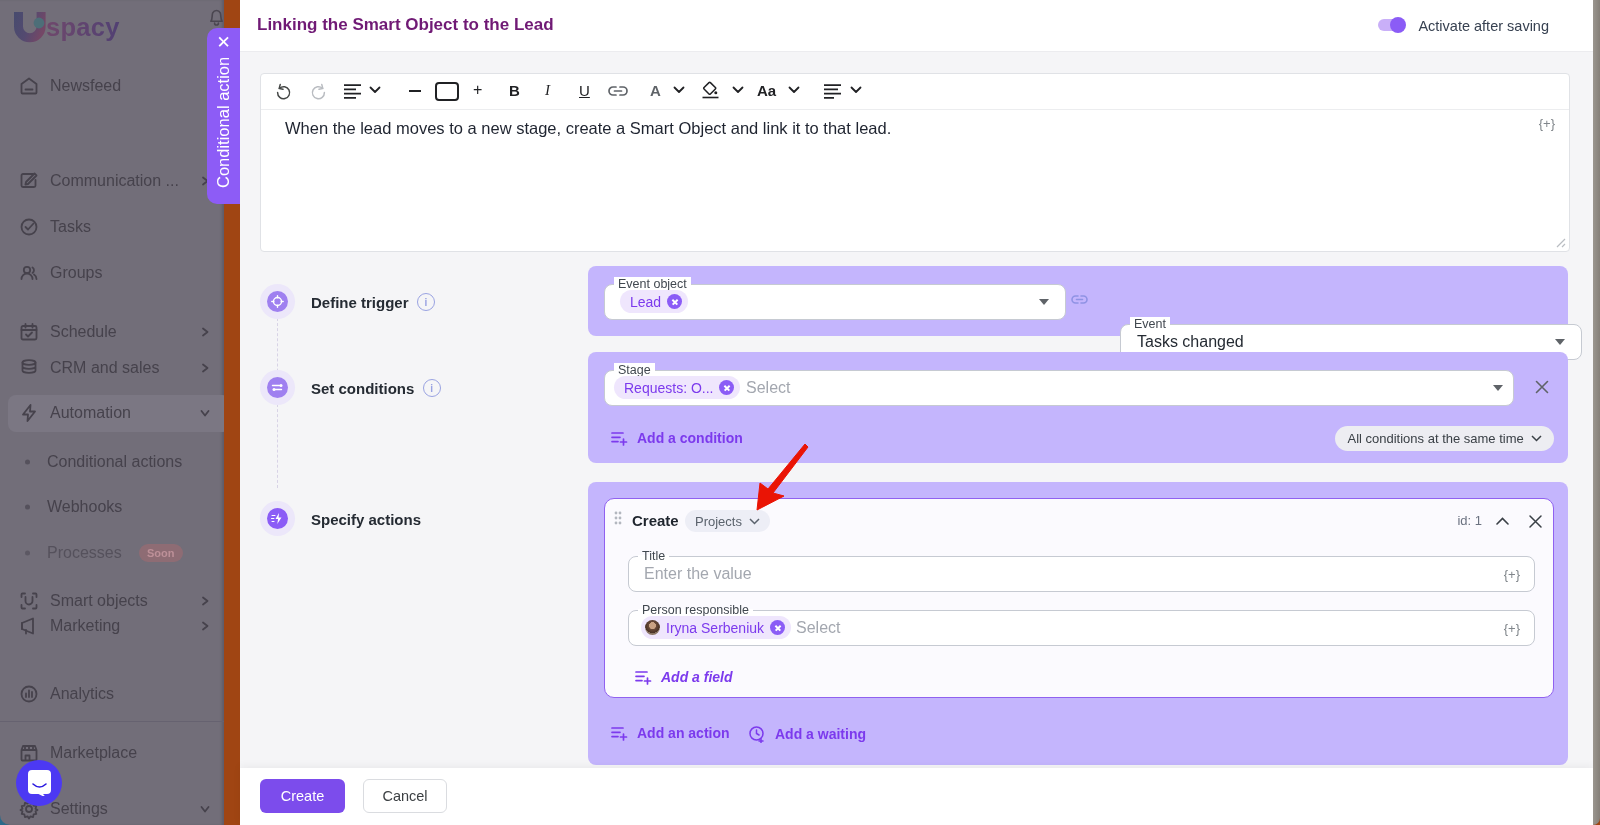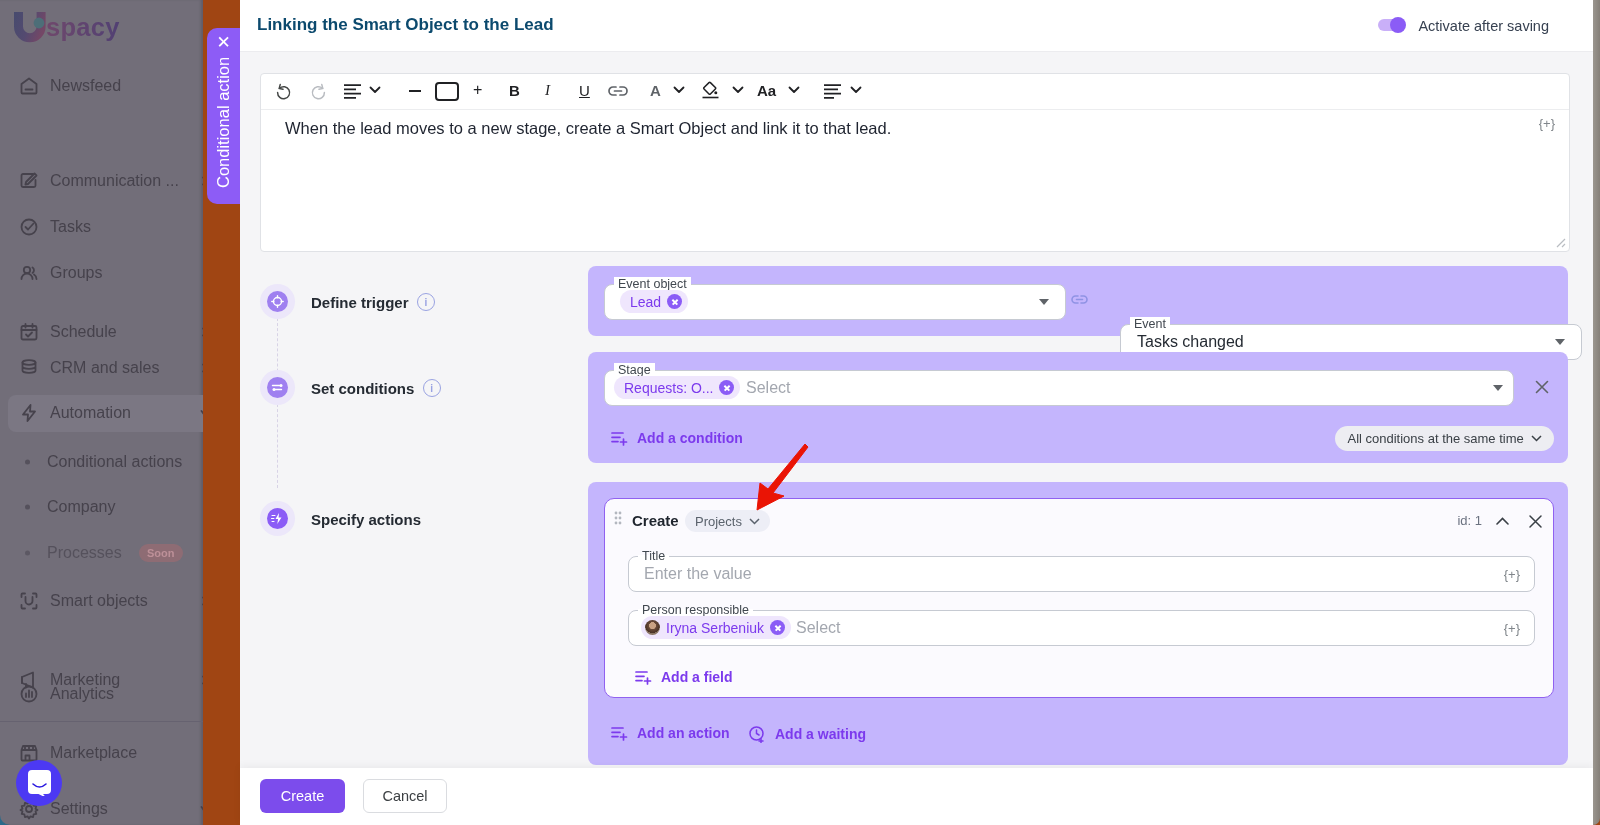--- a/index.html
+++ b/index.html
@@ -1,35 +1,35 @@
 <!DOCTYPE html>
 <html><head>
 <meta charset="utf-8">
 <style>
   html,body{margin:0;padding:0;}
   body{width:1600px;height:825px;overflow:hidden;font-family:"Liberation Sans",sans-serif;background:#a04513;}
   #root{position:relative;width:1600px;height:825px;overflow:hidden;}
   .abs{position:absolute;}
   
-  #sidebar{position:absolute;left:0;top:0;width:203px;height:825px;background:#726e79;border-bottom-left-radius:10px;overflow:hidden;box-shadow:inset -3px 0 3px -1px rgba(40,35,50,0.25);}
+  #sidebar{position:absolute;left:0;top:0;width:224px;height:825px;background:#726e79;border-bottom-left-radius:10px;overflow:hidden;box-shadow:inset -3px 0 3px -1px rgba(40,35,50,0.25);}
   .mi{position:absolute;left:0;width:240px;height:44px;}
   .mi .ic{position:absolute;left:18px;top:50%;transform:translateY(-50%);width:22px;height:22px;}
   .mi .tx{position:absolute;left:50px;top:50%;transform:translateY(-50%);font-size:16px;color:#46424c;white-space:nowrap;}
   .mi .ch{position:absolute;right:30px;top:50%;transform:translateY(-50%);width:10px;height:10px;}
   .sub .tx{left:47px;}
   .dot{position:absolute;left:25px;top:50%;transform:translateY(-50%);width:5px;height:5px;border-radius:50%;background:#55515c;}
   svg.sic{stroke:#46424c;fill:none;stroke-width:1.8;stroke-linecap:round;stroke-linejoin:round;}
   
   #ptab{position:absolute;left:207px;top:28px;width:33px;height:176px;background:#8d5cf6;border-radius:10px 0 0 10px;}
   #ptab .vx{position:absolute;left:0;right:0;top:4px;text-align:center;color:#fff;font-size:17px;}
   #ptab .vt{position:absolute;left:0;top:18px;width:33px;height:152px;display:flex;align-items:center;justify-content:center;writing-mode:vertical-rl;transform:rotate(180deg);color:#fff;font-size:16.5px;white-space:nowrap;}
   
   #drawer{position:absolute;left:240px;top:0;width:1353px;height:825px;background:#f5f5f7;}
   #dhead{position:absolute;left:0;top:0;width:100%;height:51px;background:#fff;border-bottom:1px solid #ececef;}
-  #dtitle{position:absolute;left:17px;top:15px;font-size:17px;font-weight:bold;color:#0c4a6e;}
+  #dtitle{position:absolute;left:17px;top:15px;font-size:17px;font-weight:bold;color:#701a75;}
   #dfoot{position:absolute;left:0;bottom:0;width:100%;height:57px;background:#fff;box-shadow:0 -2px 8px rgba(0,0,0,0.05);}
   .card{position:absolute;background:#c4b5fd;border-radius:8px;}
   .olsel{position:absolute;border:1px solid #c6cad2;border-radius:8px;background:#fff;}
   .ollab{position:absolute;top:-8px;left:9px;background:#fff;padding:0 4px;font-size:12.5px;color:#40474f;white-space:nowrap;}
   .chip{position:absolute;display:flex;align-items:center;background:#efe6fd;border-radius:12px;height:23px;padding:0 6px 0 10px;}
   .chip .ct{font-size:14px;color:#7c3aed;}
   .chip .cx{width:15px;height:15px;margin-left:6px;border-radius:50%;background:#8b5cf6;position:relative;}
   .chip .cx:before,.chip .cx:after{content:"";position:absolute;left:50%;top:50%;width:7px;height:1.6px;background:#fff;}
   .chip .cx:before{transform:translate(-50%,-50%) rotate(45deg);}
   .chip .cx:after{transform:translate(-50%,-50%) rotate(-45deg);}
@@ -132,37 +132,37 @@
       <svg class="ch sic" viewBox="0 0 10 10">
           <path d="M1.5 3 L5 7.5 L8.5 3"></path>
         </svg>
     </div>
     <div class="mi sub" style="top:440px;">
         <div class="dot"></div>
         <div class="tx">Conditional actions</div>
       </div>
     <div class="mi sub" style="top:485px;">
         <div class="dot"></div>
-        <div class="tx">Company</div>
+        <div class="tx">Webhooks</div>
       </div>
     <div class="mi sub" style="top:531px;">
       <div class="dot" style="background:#5c5863;"></div>
       <div class="tx" style="color:#55515c;">Processes</div>
       <div class="abs" style="left:139px;top:50%;transform:translateY(-50%);background:#8e6c74;border-radius:9px;height:18px;padding:0 8px;display:flex;align-items:center;font-size:11px;font-weight:bold;color:#bd9098;">Soon</div>
     </div>
     <div class="mi" style="top:579px;">
       <svg class="ic sic" viewBox="0 0 22 22">
           <path d="M7 3.5 H4.5 a1 1 0 0 0 -1 1 V7 M15 3.5 h2.5 a1 1 0 0 1 1 1 V7 M7 18.5 H4.5 a1 1 0 0 1 -1 -1 V15 M15 18.5 h2.5 a1 1 0 0 0 1 -1 V15 M7.5 7 v4 a3.5 3.5 0 0 0 7 0 V7"></path>
         </svg>
       <div class="tx">Smart objects</div>
       <svg class="ch sic" viewBox="0 0 10 10">
           <path d="M3 1.5 L7.5 5 L3 8.5"></path>
         </svg>
     </div>
-    <div class="mi" style="top:658px;">
+    <div class="mi" style="top:604px;">
       <svg class="ic sic" viewBox="0 0 22 22">
           <path d="M4 8 l11 -4.5 v15 L4 14 Z"></path>
           <path d="M4 8 v6 M8 14.8 v3.7"></path>
         </svg>
       <div class="tx">Marketing</div>
       <svg class="ch sic" viewBox="0 0 10 10">
           <path d="M3 1.5 L7.5 5 L3 8.5"></path>
         </svg>
     </div>
     <div class="mi" style="top:672px;padding-left:32px;">
@@ -368,21 +368,21 @@
             <div class="ollab" style="background:linear-gradient(#fbfafe 45%,#fff 45%);">Person responsible</div>
             <div class="chip" style="left:12px;top:5px;padding-left:4px;">
               <span style="width:15px;height:15px;border-radius:50%;background:radial-gradient(circle at 50% 38%,#c9a183 28%,#6b4a38 30%,#4a3327 60%,#8a7564 62%);margin-right:6px;flex:none;"></span>
               <span class="ct">Iryna Serbeniuk</span>
                 <span class="cx"></span>
             </div>
             <div class="phold" style="left:167px;top:8px;">Select</div>
             <div class="plus13 abs" style="right:14px;top:10px;">{+}</div>
           </div>
 
-          <div class="plink" style="left:30px;top:170px;">
+          <div class="plink" style="left:30px;top:170px;font-style:italic;">
             <svg style="margin-right:9px;" width="17" height="15" viewBox="0 0 17 15" stroke="#7c3aed" stroke-width="1.7" fill="none" stroke-linecap="round">
                 <path d="M1 2 h11 M1 6.3 h8 M1 10.6 h6 M12.5 8 v6 M9.5 11 h6"></path>
               </svg>
             Add a field
           </div>
         </div>
 
         <div class="plink" style="left:23px;top:243px;">
           <svg style="margin-right:9px;" width="17" height="15" viewBox="0 0 17 15" stroke="#7c3aed" stroke-width="1.7" fill="none" stroke-linecap="round">
               <path d="M1 2 h11 M1 6.3 h8 M1 10.6 h6 M12.5 8 v6 M9.5 11 h6"></path>

